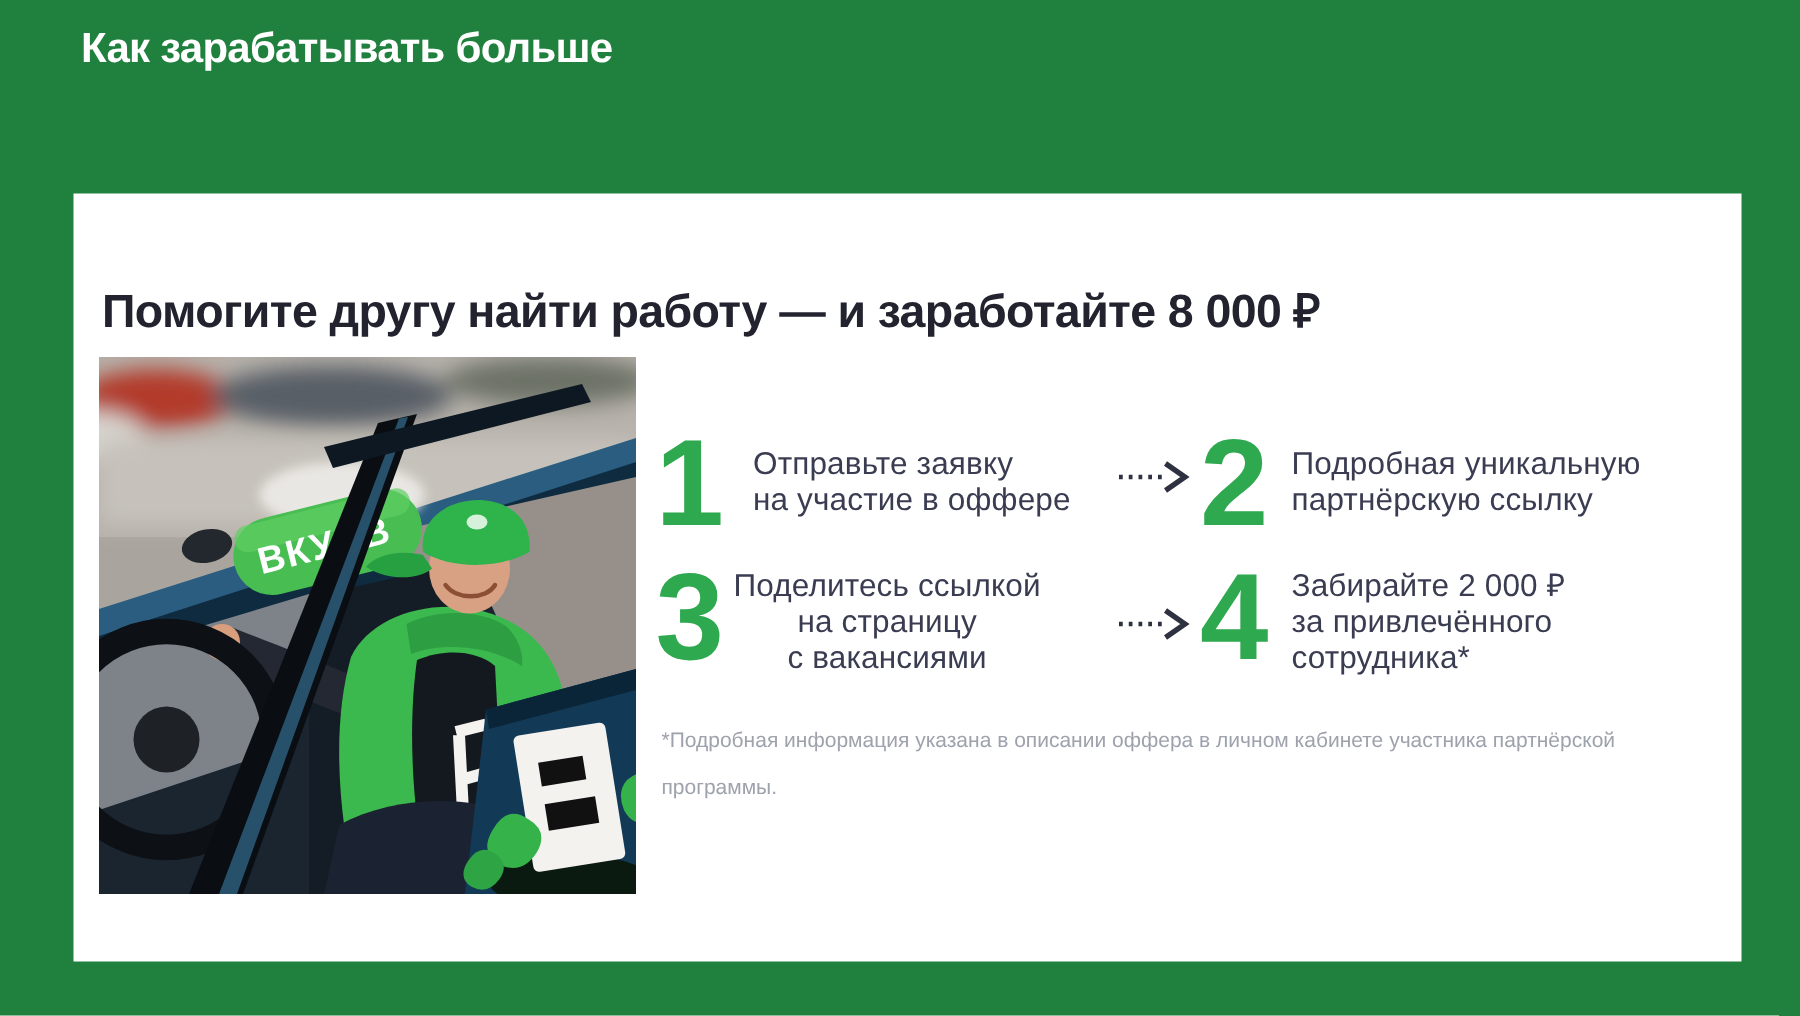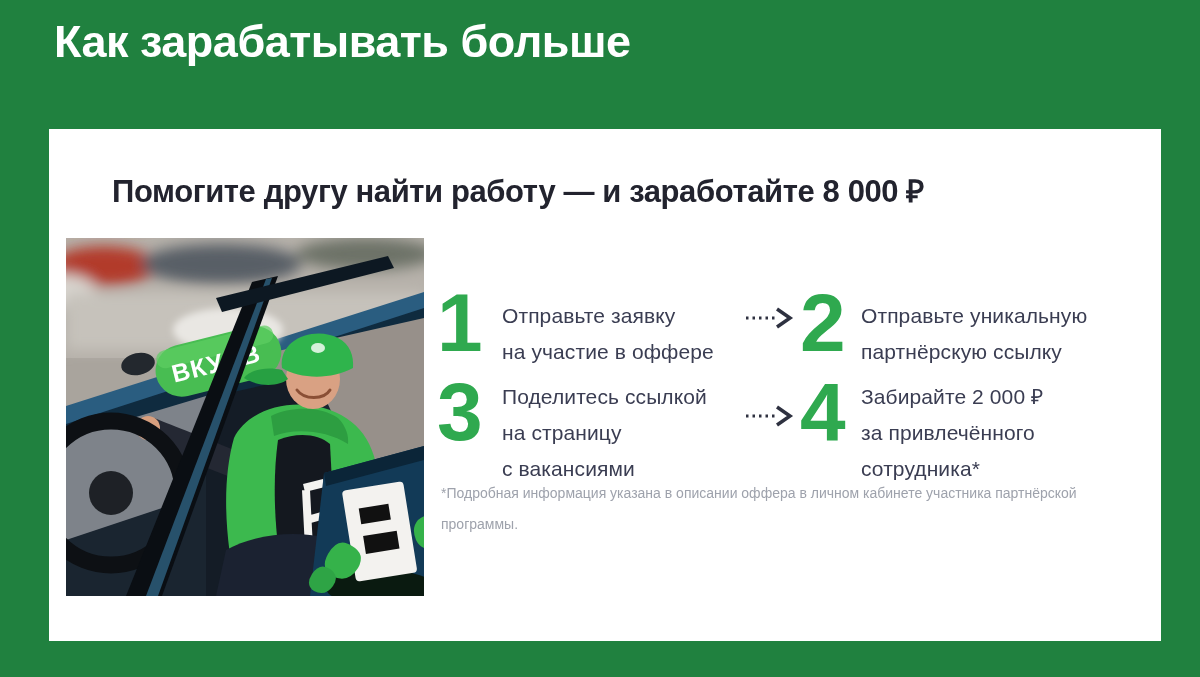--- a/index.html
+++ b/index.html
@@ -5,54 +5,54 @@
   * { margin:0; padding:0; box-sizing:border-box; }
   html,body { width:1200px; height:677px; }
   body {
     position:relative;
     background:#20813F;
     font-family:"Liberation Sans", sans-serif;
     overflow:hidden;
   }
   .page-heading {
     position:absolute; left:54px; top:16px;
-    color:#FFFFFF; font-size:45px; font-weight:800;
+    color:#FFFFFF; font-size:28px; font-weight:800;
     letter-spacing:-0.5px;
   }
   .card {
     position:absolute; left:49px; top:129px;
     width:1112px; height:512px;
     background:#FFFFFF;
   }
   .card-title {
-    position:absolute; left:19px; top:40px;
+    position:absolute; left:19px; top:56px;
     font-size:31px; font-weight:800; color:#22232E;
-    letter-spacing:-0.4px; white-space:nowrap;margin-left:44px;
+    letter-spacing:-0.4px; white-space:nowrap;
   }
   .photo {
     position:absolute; left:17px; top:109px;
     width:358px; height:358px; overflow:hidden; background:#b6b1aa;
   }
   .photo svg { display:block; }
   .step-number {
     position:absolute;
     color:#2FA94F; font-weight:800;
     font-size:82px; line-height:68px; letter-spacing:-3px;
   }
   .step-text {
     position:absolute;
-    font-size:21px; line-height:36px; color:#3A3D52;
+    font-size:21px; line-height:24px; color:#3A3D52;
     white-space:pre-line; letter-spacing:0.1px;
   }
   .num-1 { left:388px; top:160px; }
   .txt-1 { left:453px; top:169px; }
   .num-2 { left:751px; top:160px; }
   .txt-2 { left:812px; top:169px; }
   .num-3 { left:388px; top:249px; }
-  .txt-3 { left:453px; top:250px; }
+  .txt-3 { left:440px; top:250px;text-align:center; }
   .num-4 { left:751px; top:249px; }
   .txt-4 { left:812px; top:250px; }
   .arrow { position:absolute; width:54px; height:26px; }
   .arrow-1 { left:694px; top:176px; }
   .arrow-2 { left:694px; top:274px; }
   .footnote {
     position:absolute; left:392px; top:349px; width:660px;
     font-size:14px; line-height:31px; color:#9EA2AC;
   }
 </style>
@@ -150,21 +150,21 @@
   <div class="step-number num-1">1</div>
   <div class="step-text txt-1">Отправьте заявку
 на участие в оффере</div>
 
   <svg class="arrow arrow-1" viewBox="0 0 54 26">
     <line x1="3" y1="13" x2="32" y2="13" stroke="#2E3140" stroke-width="3" stroke-dasharray="2.5 4"></line>
     <polyline points="34,4 47,13 34,22" fill="none" stroke="#2E3140" stroke-width="3.5"></polyline>
   </svg>
 
   <div class="step-number num-2">2</div>
-  <div class="step-text txt-2">Отправьте уникальную
+  <div class="step-text txt-2">Подробная уникальную
 партнёрскую ссылку</div>
 
   <div class="step-number num-3">3</div>
   <div class="step-text txt-3">Поделитесь ссылкой
 на страницу
 с вакансиями</div>
 
   <svg class="arrow arrow-2" viewBox="0 0 54 26">
     <line x1="3" y1="13" x2="32" y2="13" stroke="#2E3140" stroke-width="3" stroke-dasharray="2.5 4"></line>
     <polyline points="34,4 47,13 34,22" fill="none" stroke="#2E3140" stroke-width="3.5"></polyline>

